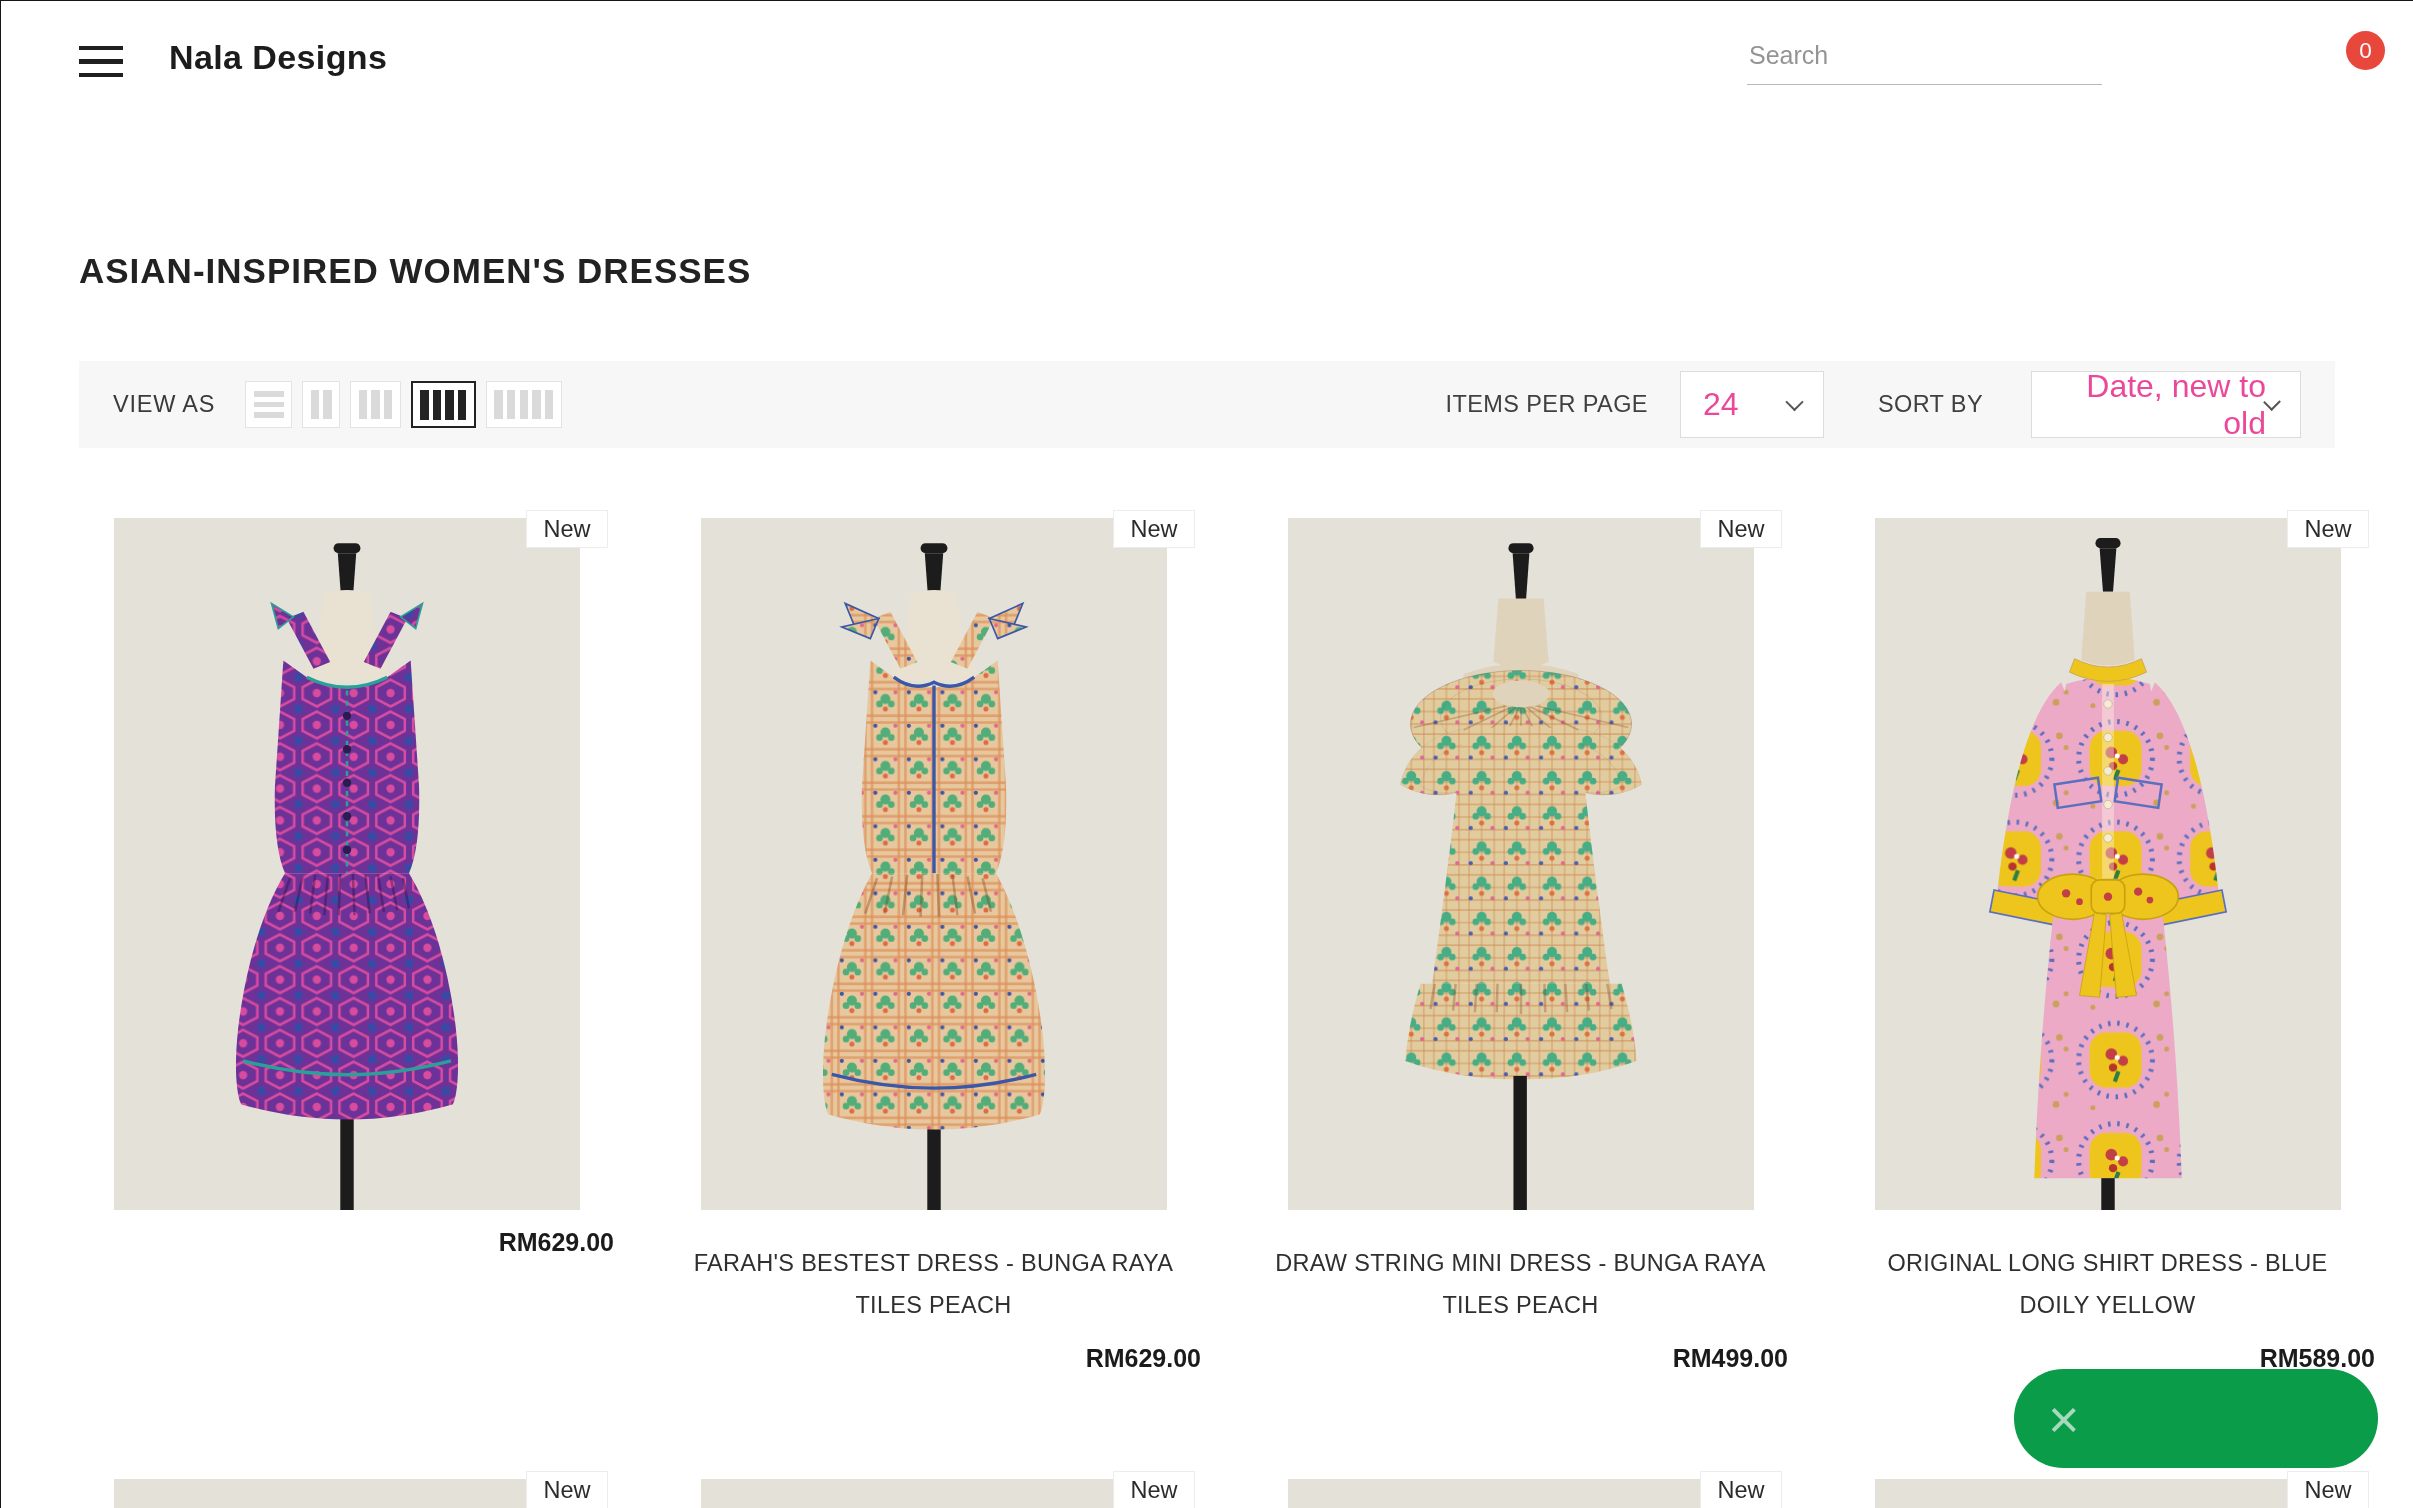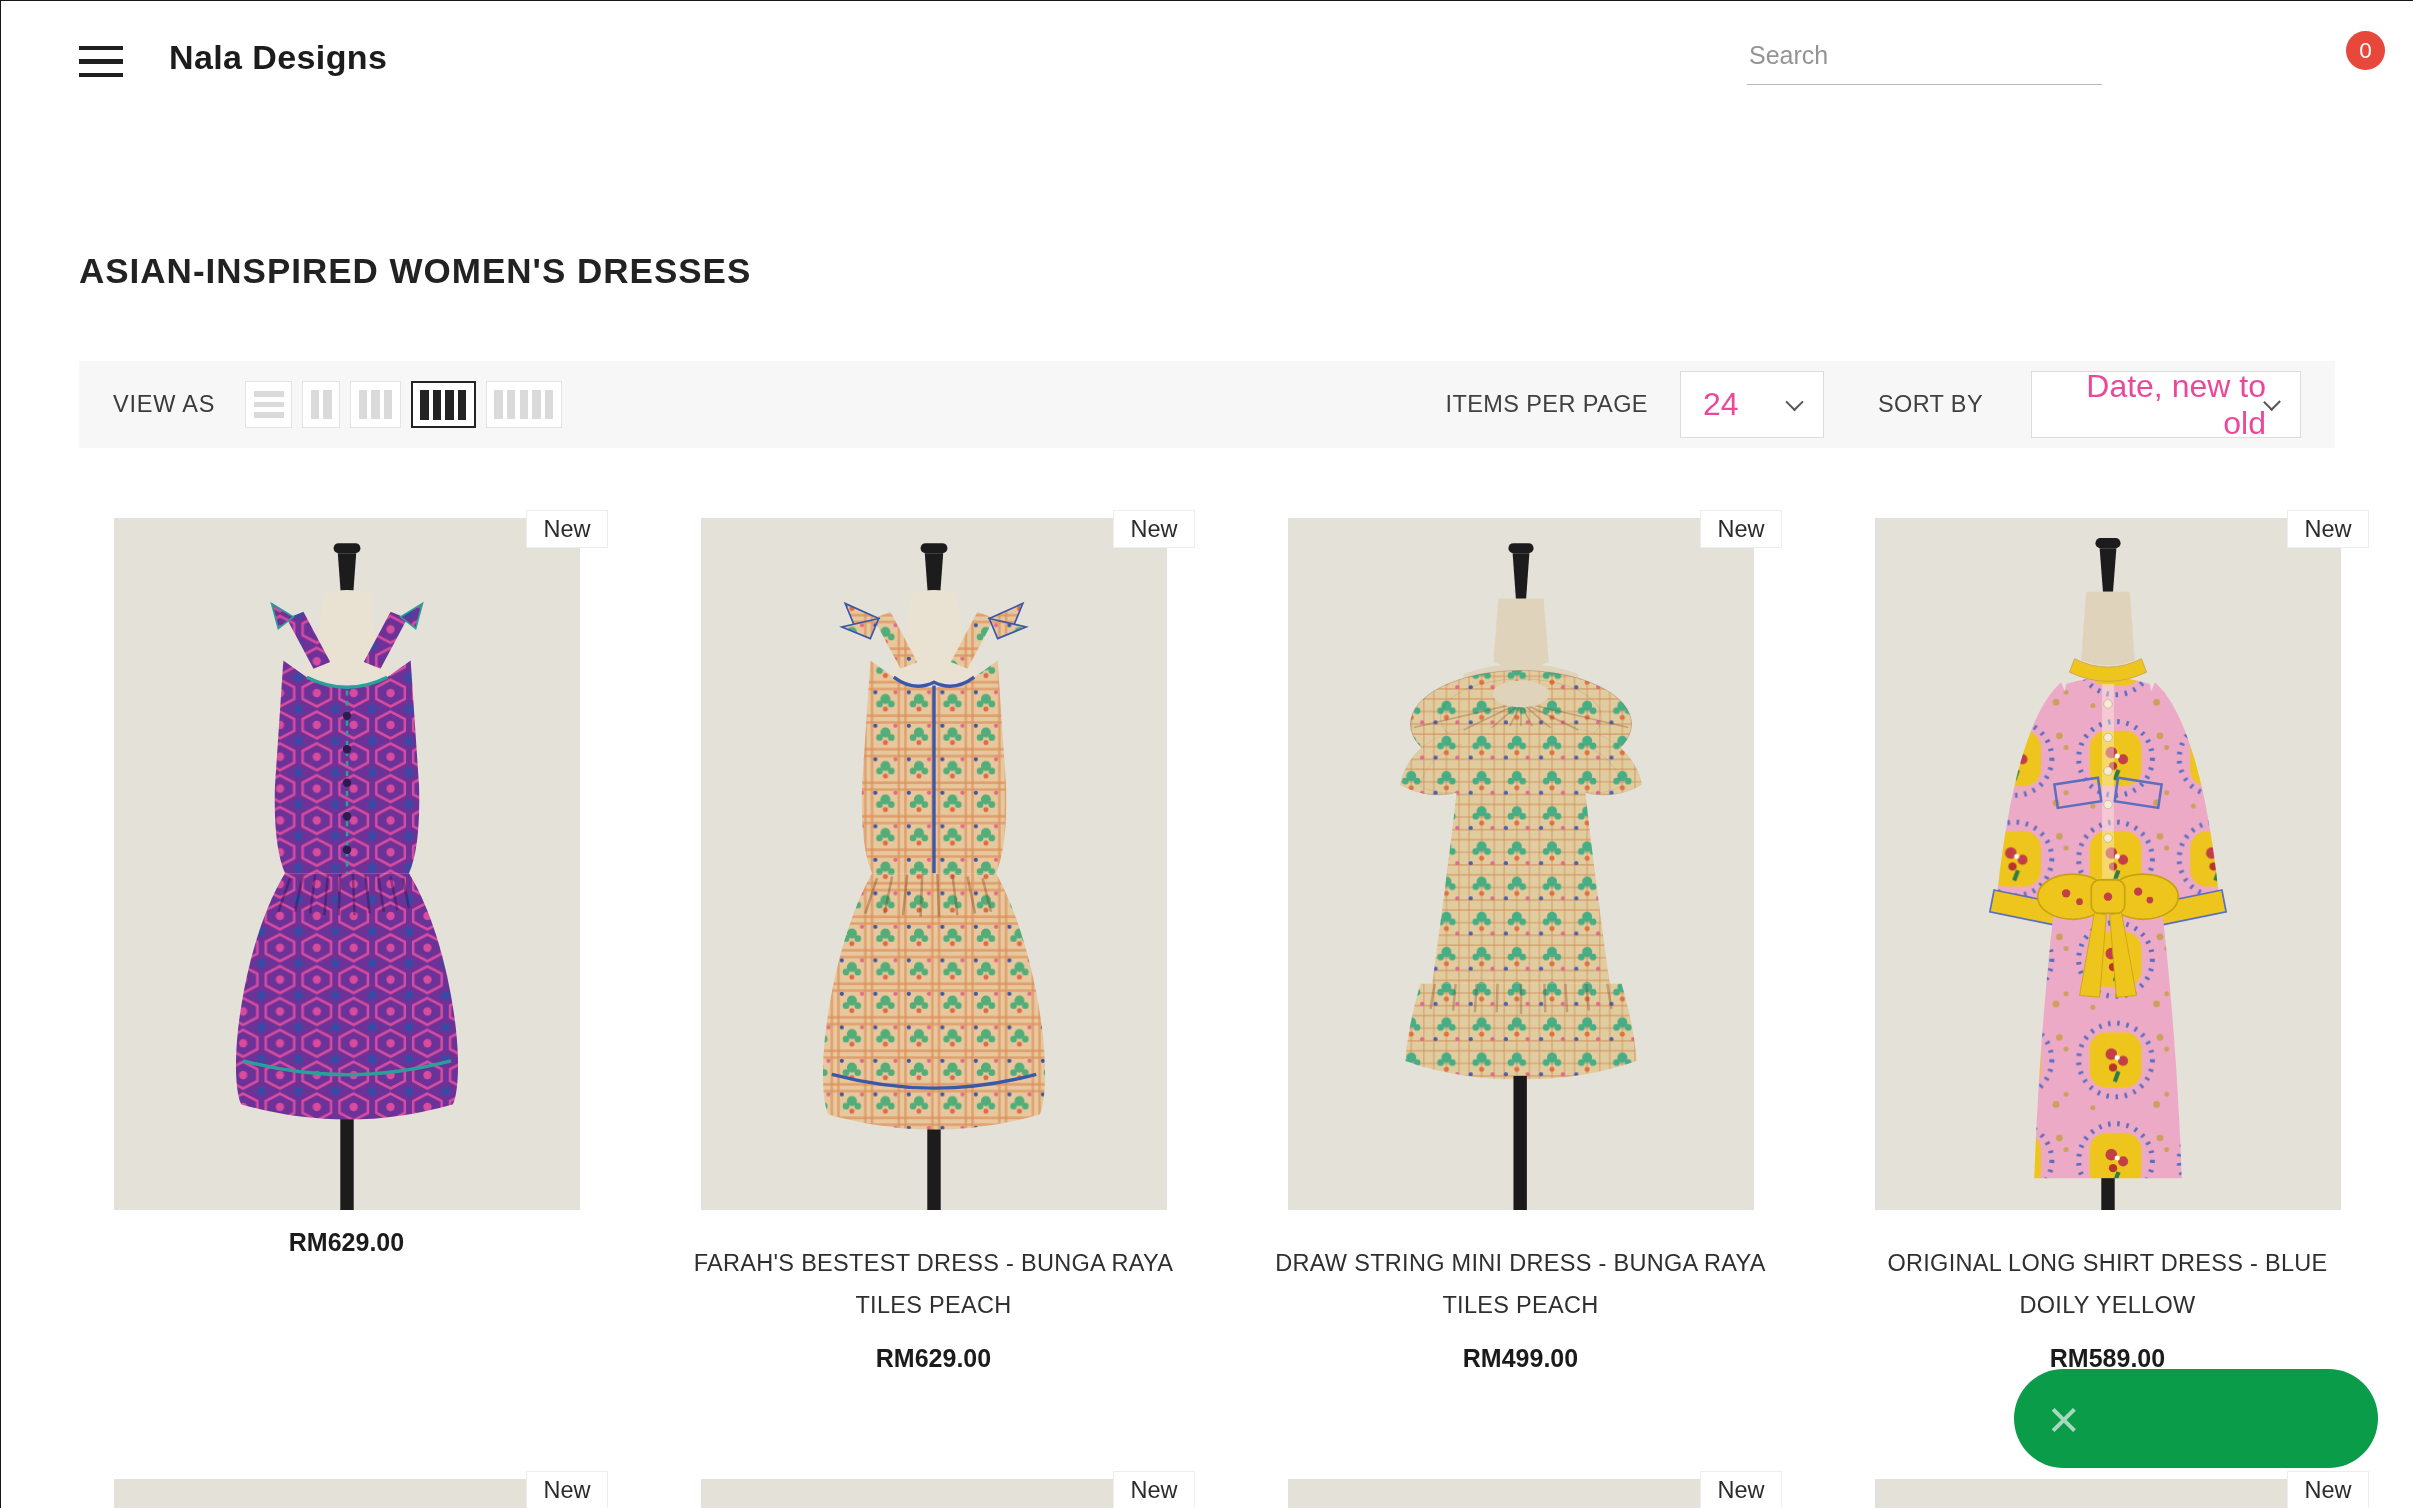--- a/index.html
+++ b/index.html
@@ -50,21 +50,21 @@
   
   .grid{margin:70px 78px 0;display:grid;grid-template-columns:repeat(4,535px);
         column-gap:52px;row-gap:106px;}
   .card{position:relative;}
   .pimg{position:relative;width:466px;height:692px;margin:0 auto;background:#e4e1d8;cursor:pointer;}
   .pimg svg{position:absolute;left:0;top:0;}
   .badge{position:absolute;top:-8.4px;right:-28px;background:#fff;border:0.8px solid #ededed;
         padding:4.2px 16px;font-size:23.5px;color:#2b2b2b;line-height:28.5px;}
   .ptitle{margin-top:32px;text-align:center;font-size:23.5px;color:#2f2f2f;letter-spacing:0.3px;
         line-height:42px;cursor:pointer;}
-  .pprice{margin-top:18.4px;text-align:center;font-size:25px;font-weight:700;color:#1b1b1b;}
+  .pprice{margin-top:18.4px;text-align:right;font-size:25px;font-weight:700;color:#1b1b1b;}
   
   .chat{position:absolute;left:2013px;top:1368px;width:364px;height:99px;border-radius:50px;
         background:#0b9c4a;display:flex;align-items:center;cursor:pointer;z-index:5;}
   .chat .x{margin-left:34px;font-size:54px;line-height:50px;color:#a7dabc;}
 </style>
 </head>
 <body>
 
 <div class="header">
   <div class="hamburger">

